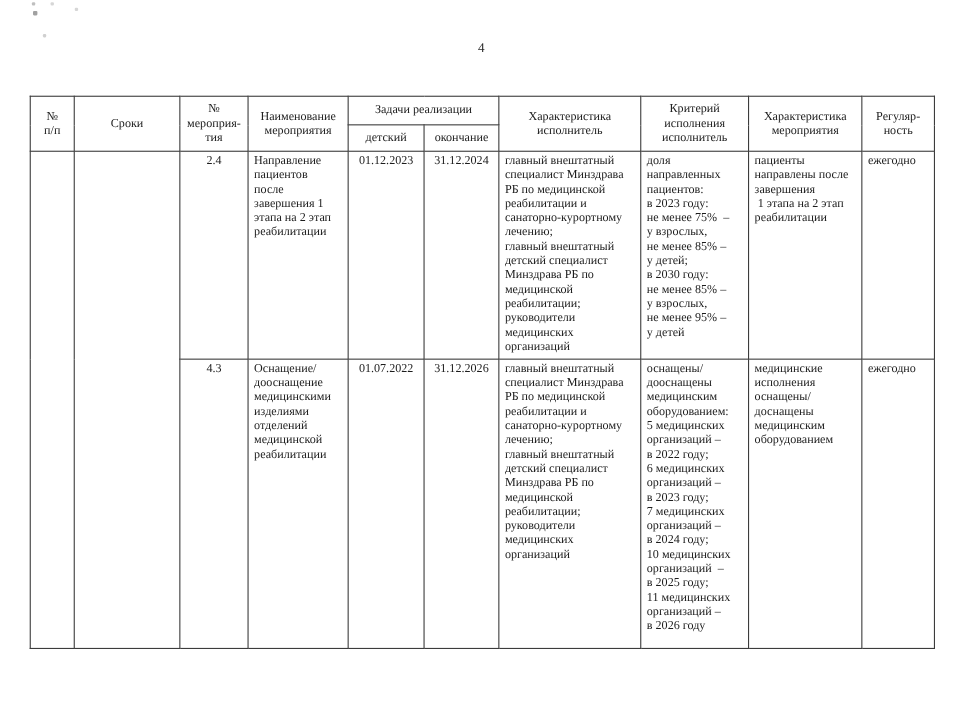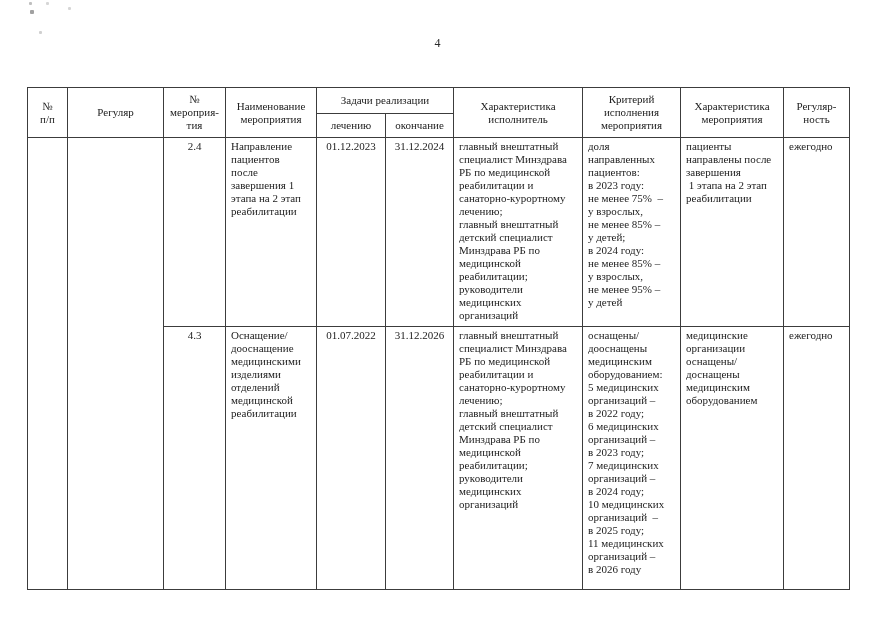--- a/index.html
+++ b/index.html
@@ -101,39 +101,39 @@
       <col style="width:68px">
       <col style="width:129px">
       <col style="width:98px">
       <col style="width:103px">
       <col style="width:66px">
     </colgroup>
     <thead>
       <tr class="hdr-top">
         <th rowspan="2">№
 п/п</th>
-        <th rowspan="2">Регуляр</th>
+        <th rowspan="2">Сроки</th>
         <th rowspan="2">№
 мероприя-
 тия</th>
         <th rowspan="2">Наименование
 мероприятия</th>
         <th colspan="2">Задачи реализации</th>
         <th rowspan="2">Характеристика
 исполнитель</th>
         <th rowspan="2">Критерий
 исполнения
-мероприятия</th>
+исполнитель</th>
         <th rowspan="2">Характеристика
 мероприятия</th>
         <th rowspan="2">Регуляр-
 ность</th>
       </tr>
       <tr class="hdr-sub">
-        <th>лечению</th>
+        <th>детский</th>
         <th>окончание</th>
       </tr>
     </thead>
     <tbody>
       <tr class="row-24">
         <td rowspan="2" class="center"></td>
         <td rowspan="2"></td>
         <td class="center">2.4</td>
         <td>Направление
 пациентов
@@ -158,21 +158,21 @@
 медицинских
 организаций</td>
         <td>доля
 направленных
 пациентов:
 в 2023 году:
 не менее 75%  –
 у взрослых,
 не менее 85% –
 у детей;
-в 2024 году:
+в 2030 году:
 не менее 85% –
 у взрослых,
 не менее 95% –
 у детей</td>
         <td>пациенты
 направлены после
 завершения
  1 этапа на 2 этап
 реабилитации</td>
         <td>ежегодно</td>
@@ -215,21 +215,21 @@
 7 медицинских
 организаций –
 в 2024 году;
 10 медицинских
 организаций  –
 в 2025 году;
 11 медицинских
 организаций –
 в 2026 году</td>
         <td>медицинские
-организации
+исполнения
 оснащены/
 доснащены
 медицинским
 оборудованием</td>
         <td>ежегодно</td>
       </tr>
     </tbody>
   </table>
 
 </div>

